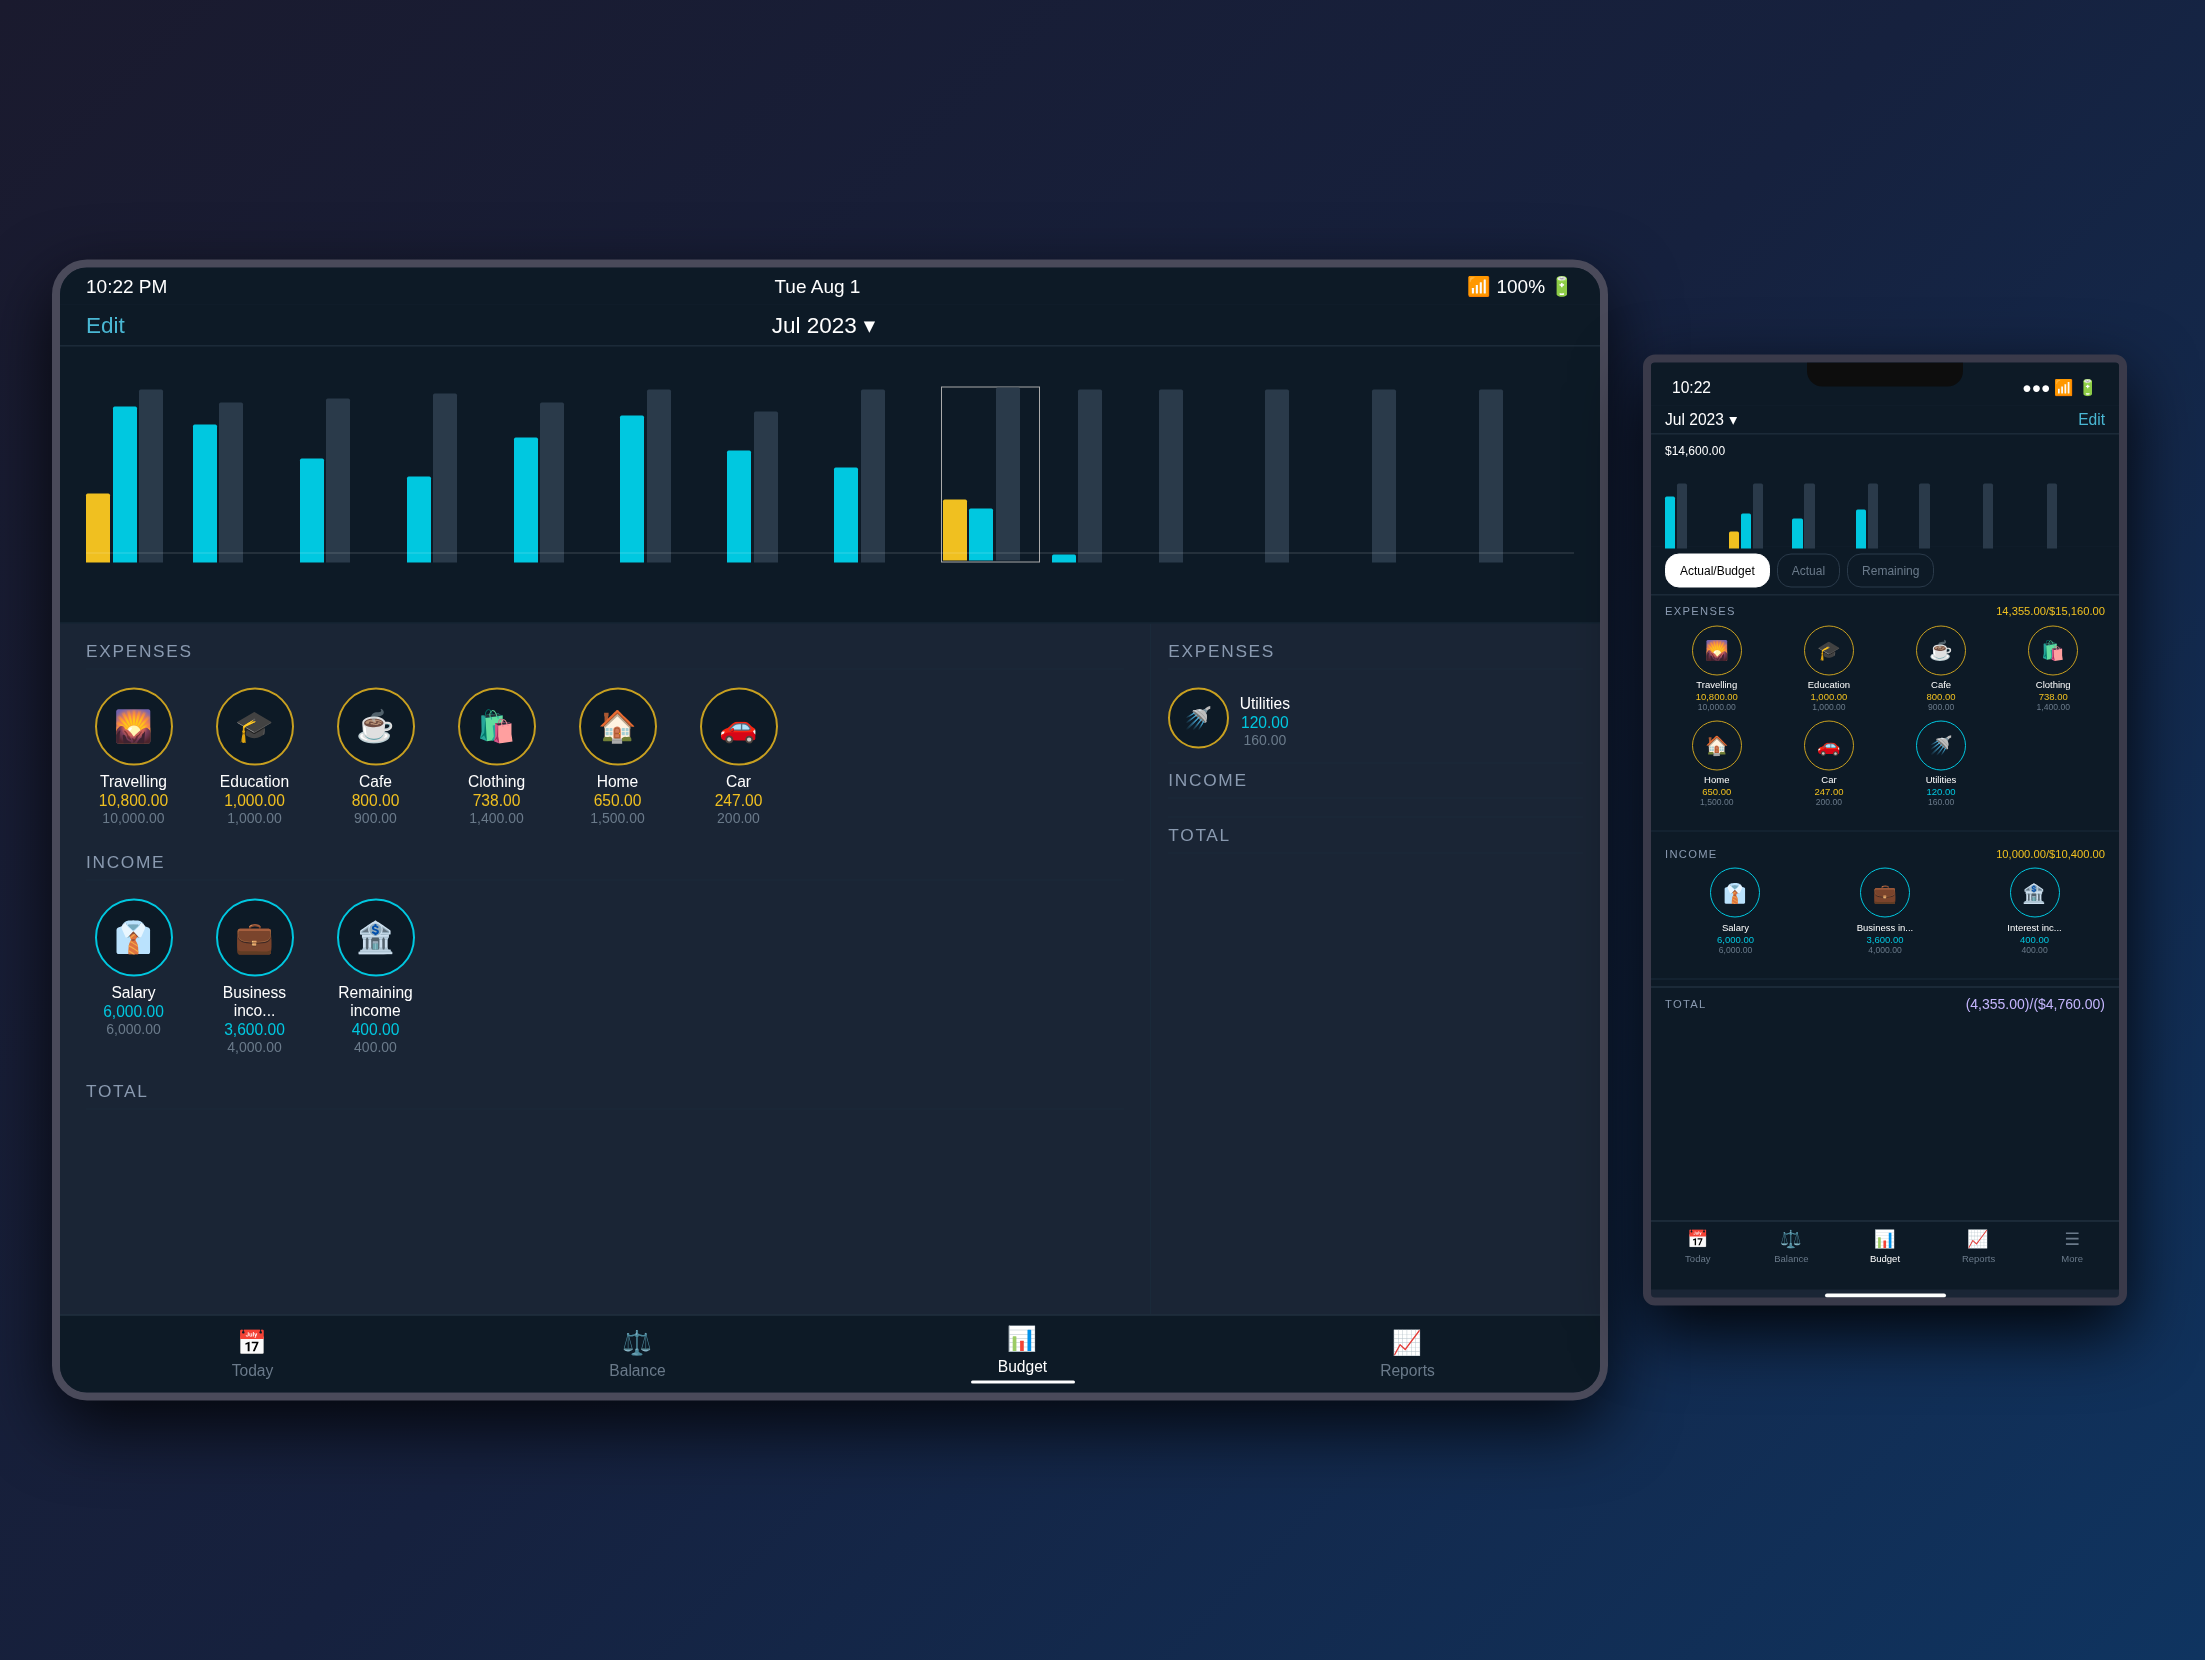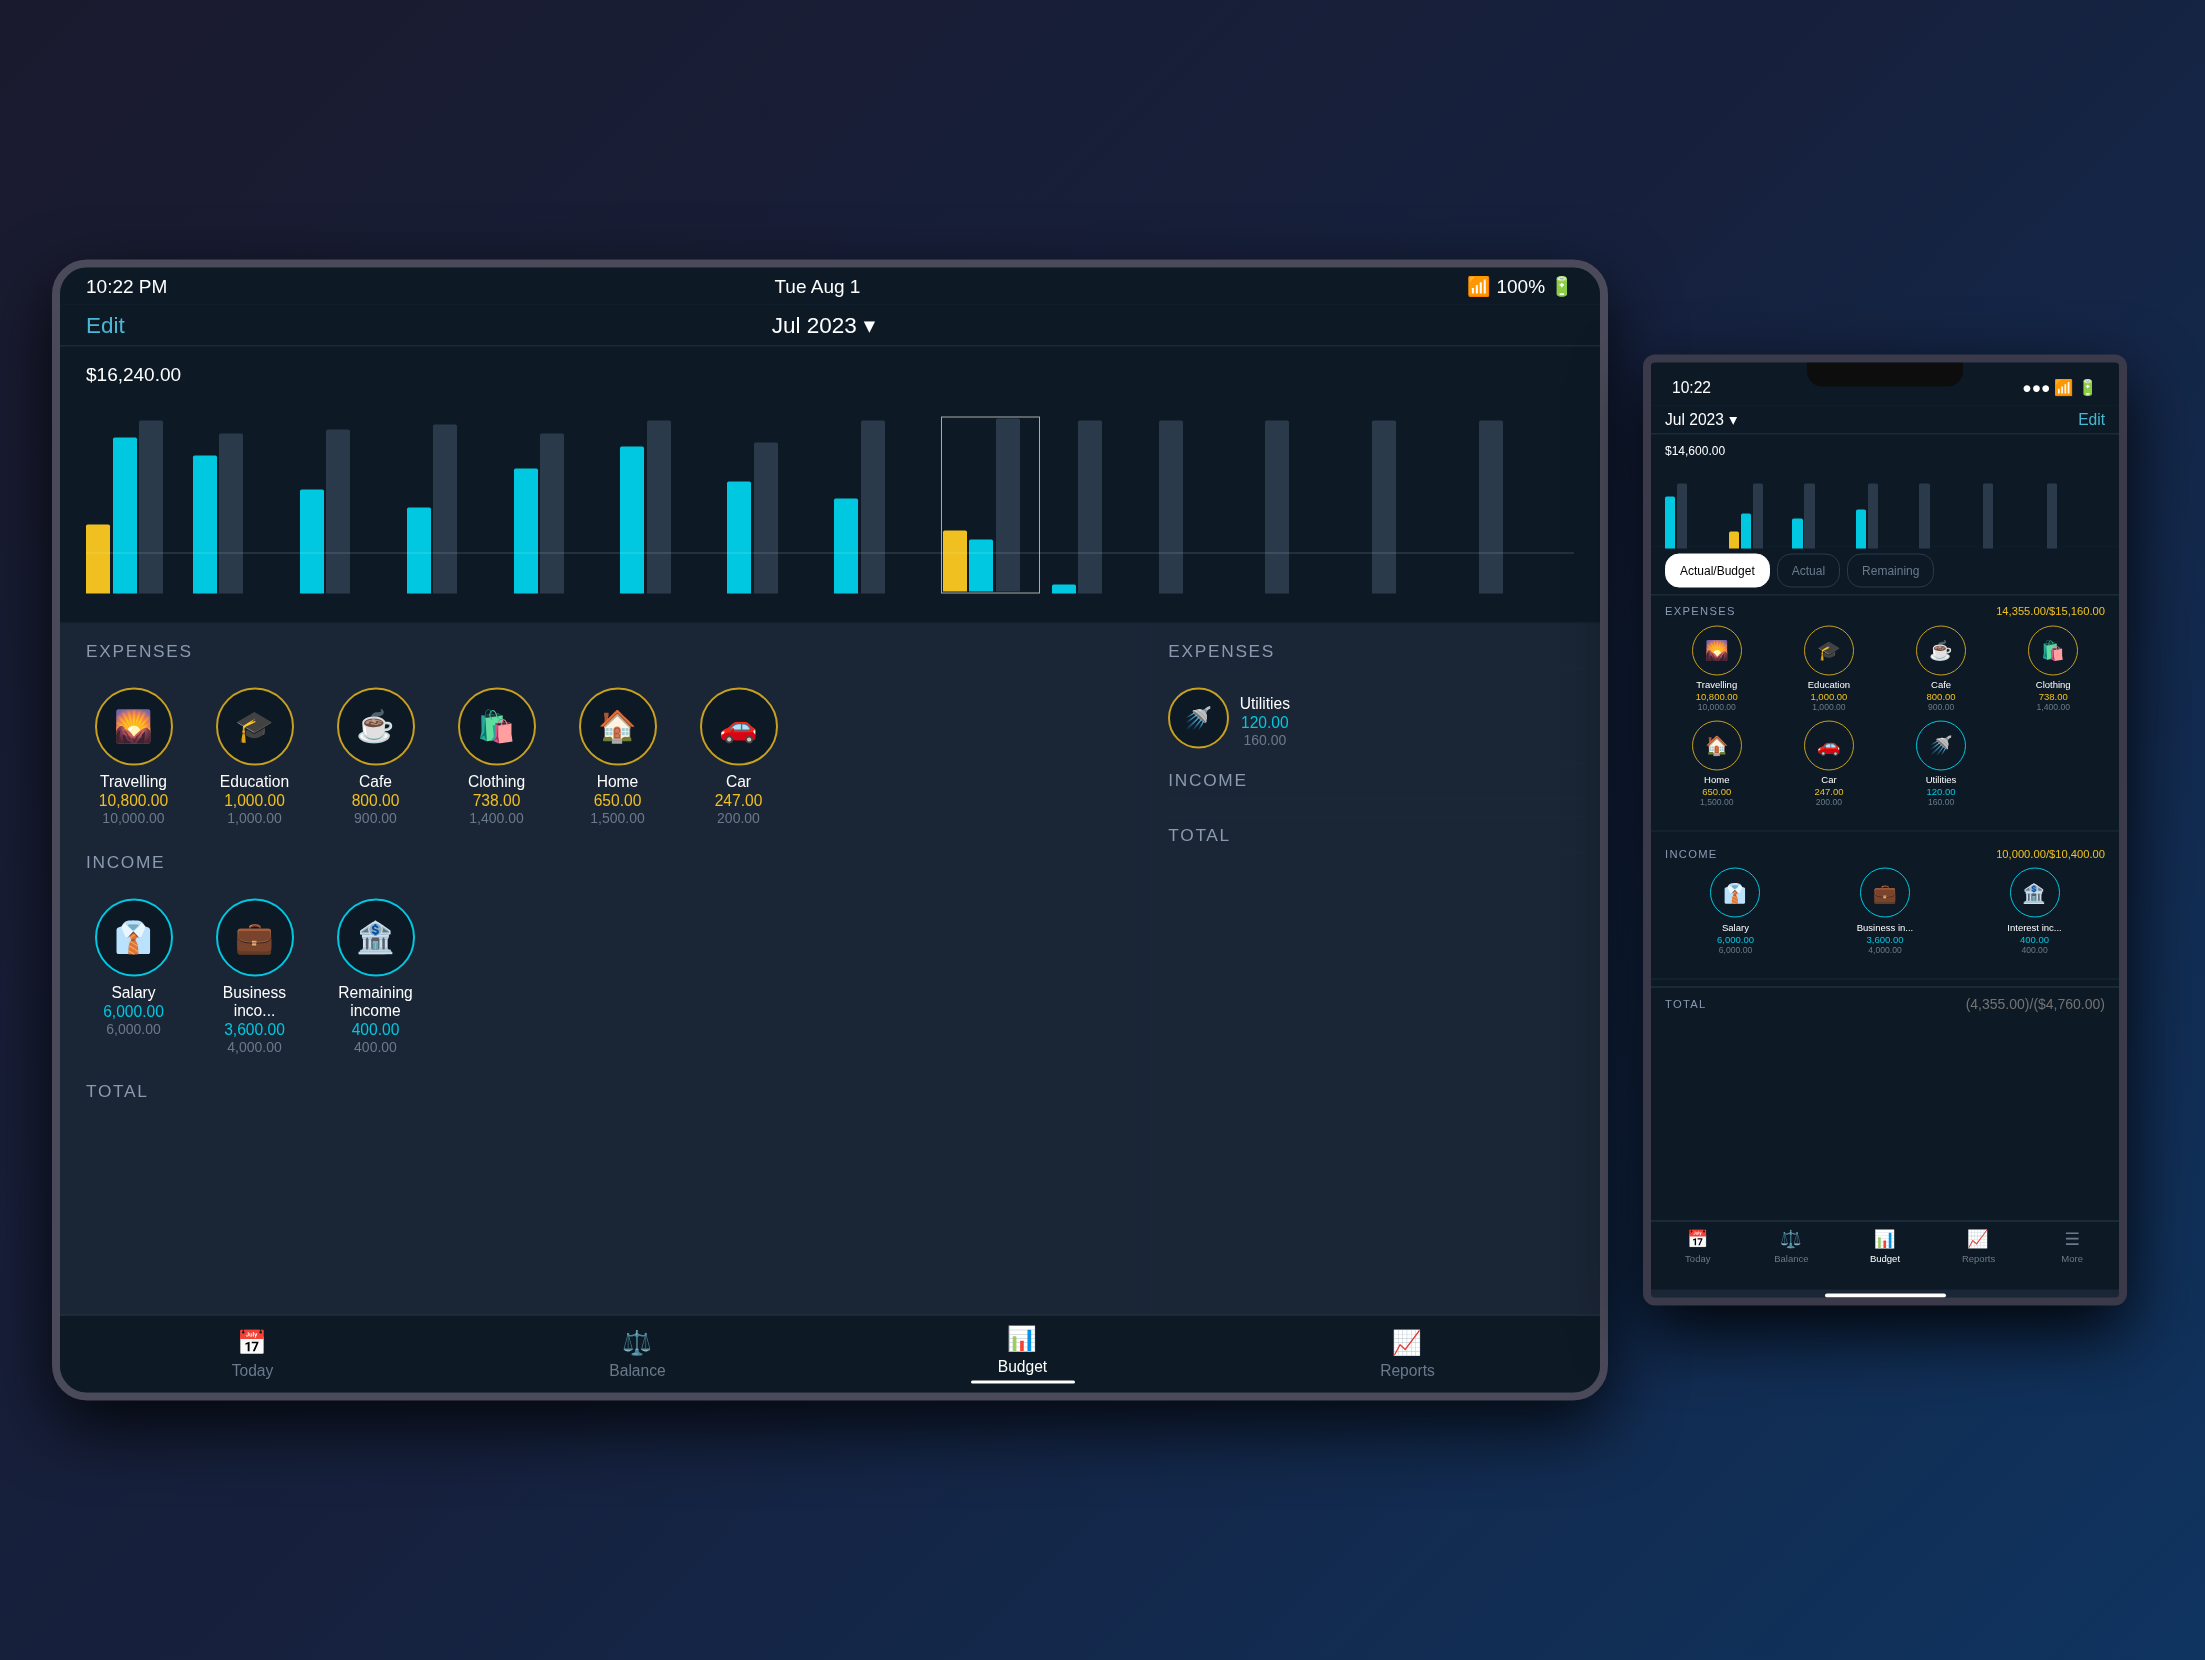--- a/index.html
+++ b/index.html
@@ -464,21 +464,21 @@
       border-top: 0.9px solid #2a3a4a;
     }
 
     .phone-total-label {
       color: #8a9ab0;
       font-size: 11.2px;
       letter-spacing: 1.3px;
     }
 
     .phone-total-amount {
-      color: #737373;
+      color: #c4b5fd;
       font-size: 14px;
       text-align: right;
     }
 
     .phone-tab-bar {
       height: 69px;
       background: #0d1a26;
       border-top: 0.9px solid #2a3a4a;
       display: flex;
       align-items: flex-start;
@@ -548,21 +548,20 @@
     <div class="tablet-nav-bar">
       <span class="edit-btn">Edit</span>
       <span class="month-selector">
         <span>Jul 2023</span>
         <span>▾</span>
       </span>
       <span style="width:52px"></span>
     </div>
 
     <div class="chart-area">
-      <div class="chart-label">$16,240.00</div>
       <div class="chart-bars">
 
         <div class="chart-bar-group">
           <div class="bar-yellow" style="height:69px"></div>
           <div class="bar-cyan" style="height:156px"></div>
           <div class="bar-dark" style="height:173px"></div>
         </div>
         <div class="chart-bar-group">
           <div class="bar-cyan" style="height:138px"></div>
           <div class="bar-dark" style="height:160px"></div>

